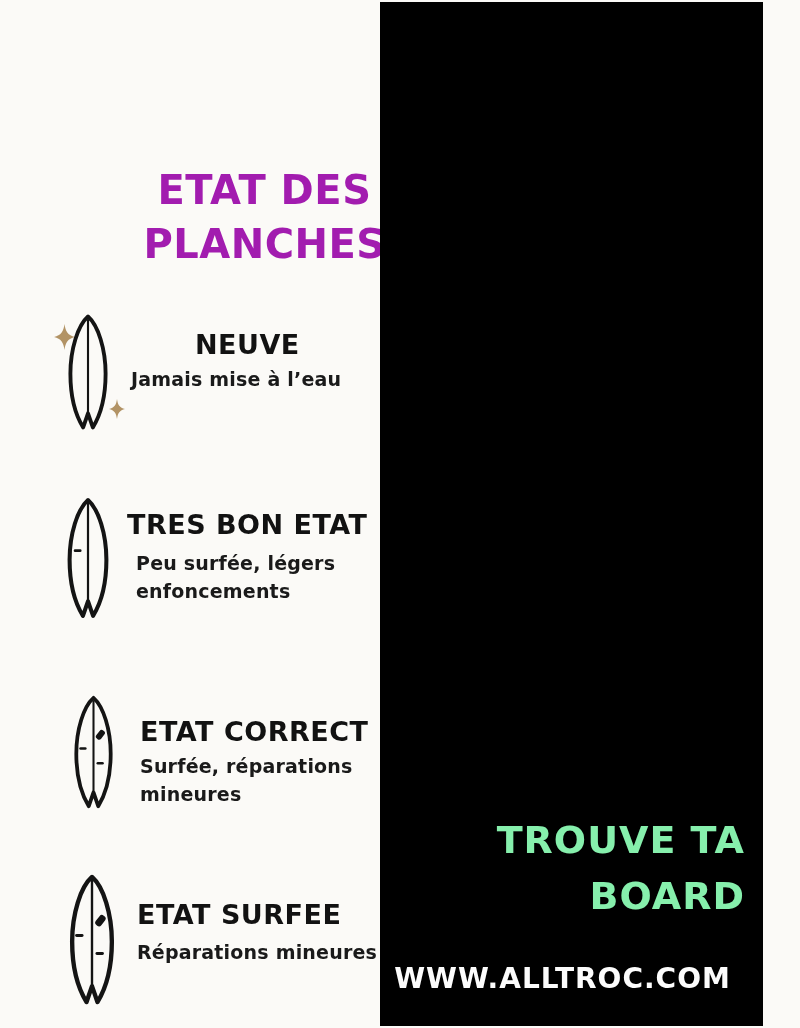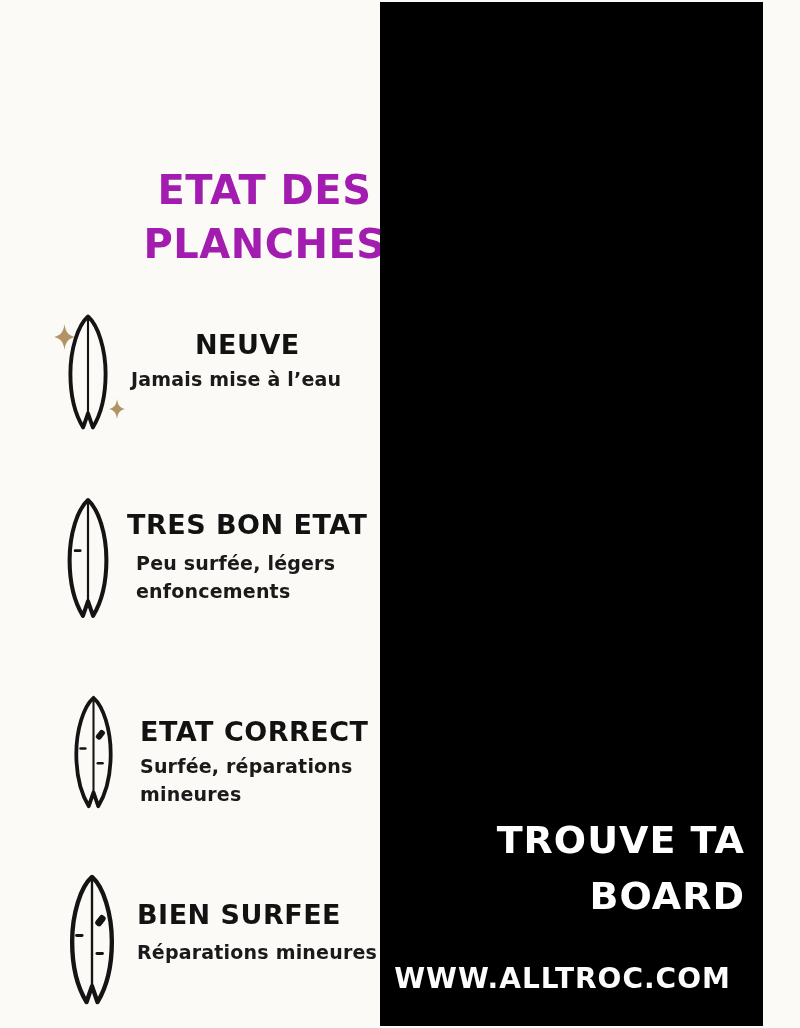--- a/index.html
+++ b/index.html
@@ -57,21 +57,21 @@
     position: absolute;
     left: 0;
     right: 18px;
     top: 810px;
     margin: 0;
     text-align: right;
     font-size: 38px;
     font-weight: bold;
     line-height: 56px;
     letter-spacing: 1px;
-    color: #ffffff;
+    color: #86efac;
   }
   .tagline span { display: block; }
   .website {
     position: absolute;
     left: 0;
     right: 18px;
     top: 960px;
     text-align: center;
     font-size: 28px;
     font-weight: bold;
@@ -150,21 +150,21 @@
     <div>
       <span class="icon-abs" style="left:66px; top:874px; width:52px; height:131px;">
         <svg width="52" height="131" viewBox="0 0 50 132">
           <path d="M25 3 C13.5 13 5 40 5 68 C5 96 11.5 116 19.5 129 L25 113 L30.5 129 C38.5 116 45 96 45 68 C45 40 36.5 13 25 3 Z" fill="none" stroke="#141414" stroke-width="4.4" stroke-linejoin="round"></path>
           <line x1="25" y1="6" x2="25" y2="112" stroke="#141414" stroke-width="2.4"></line>
           <line x1="9.5" y1="62" x2="15" y2="62" stroke="#141414" stroke-width="3" stroke-linecap="round"></line>
           <rect x="30" y="41" width="7" height="12" rx="3" fill="#141414" transform="rotate(38 33.5 47)"></rect>
           <line x1="30" y1="80" x2="35.5" y2="80" stroke="#141414" stroke-width="3" stroke-linecap="round"></line>
         </svg>
       </span>
-      <div class="hd" style="left:137px; top:899px;">BIEN SURFEE</div>
+      <div class="hd" style="left:137px; top:899px;">ETAT SURFEE</div>
       <div class="sub" style="left:137px; top:938px;">
         <span>Réparations mineures</span>
       </div>
     </div>
 
   </section>
 
   <aside class="brand-panel">
     <h2 class="tagline">
       <span>TROUVE TA</span>

